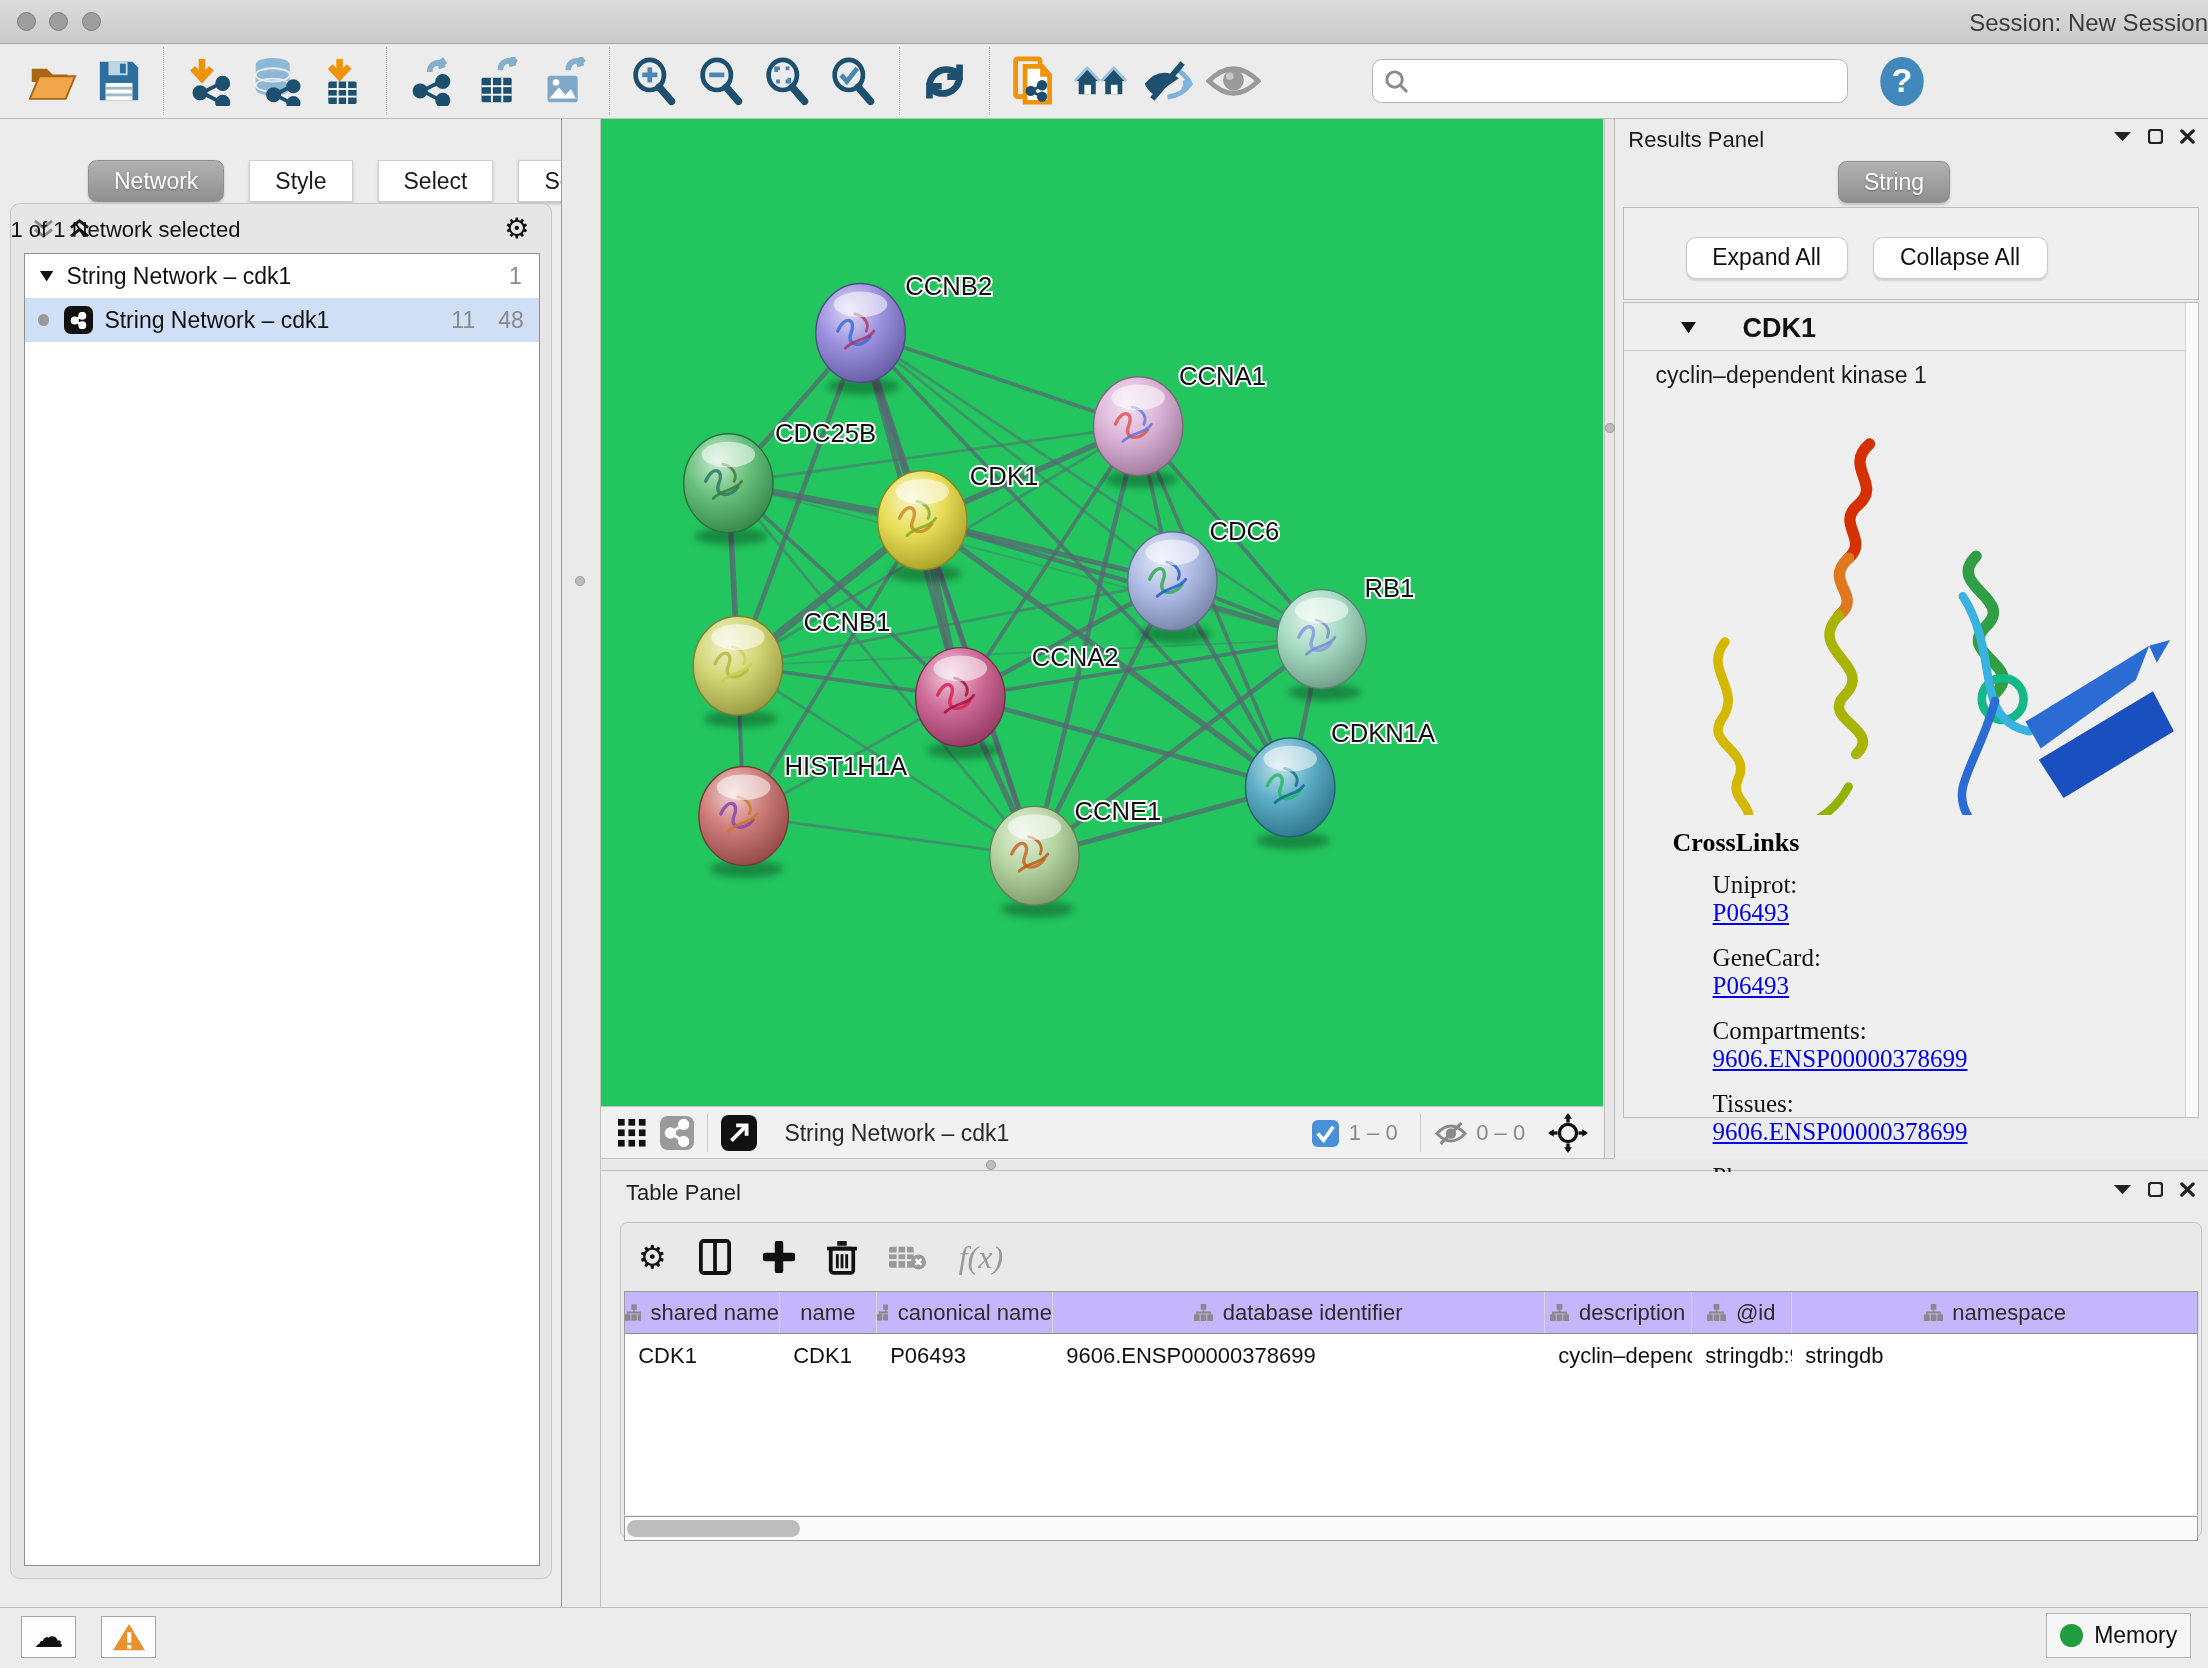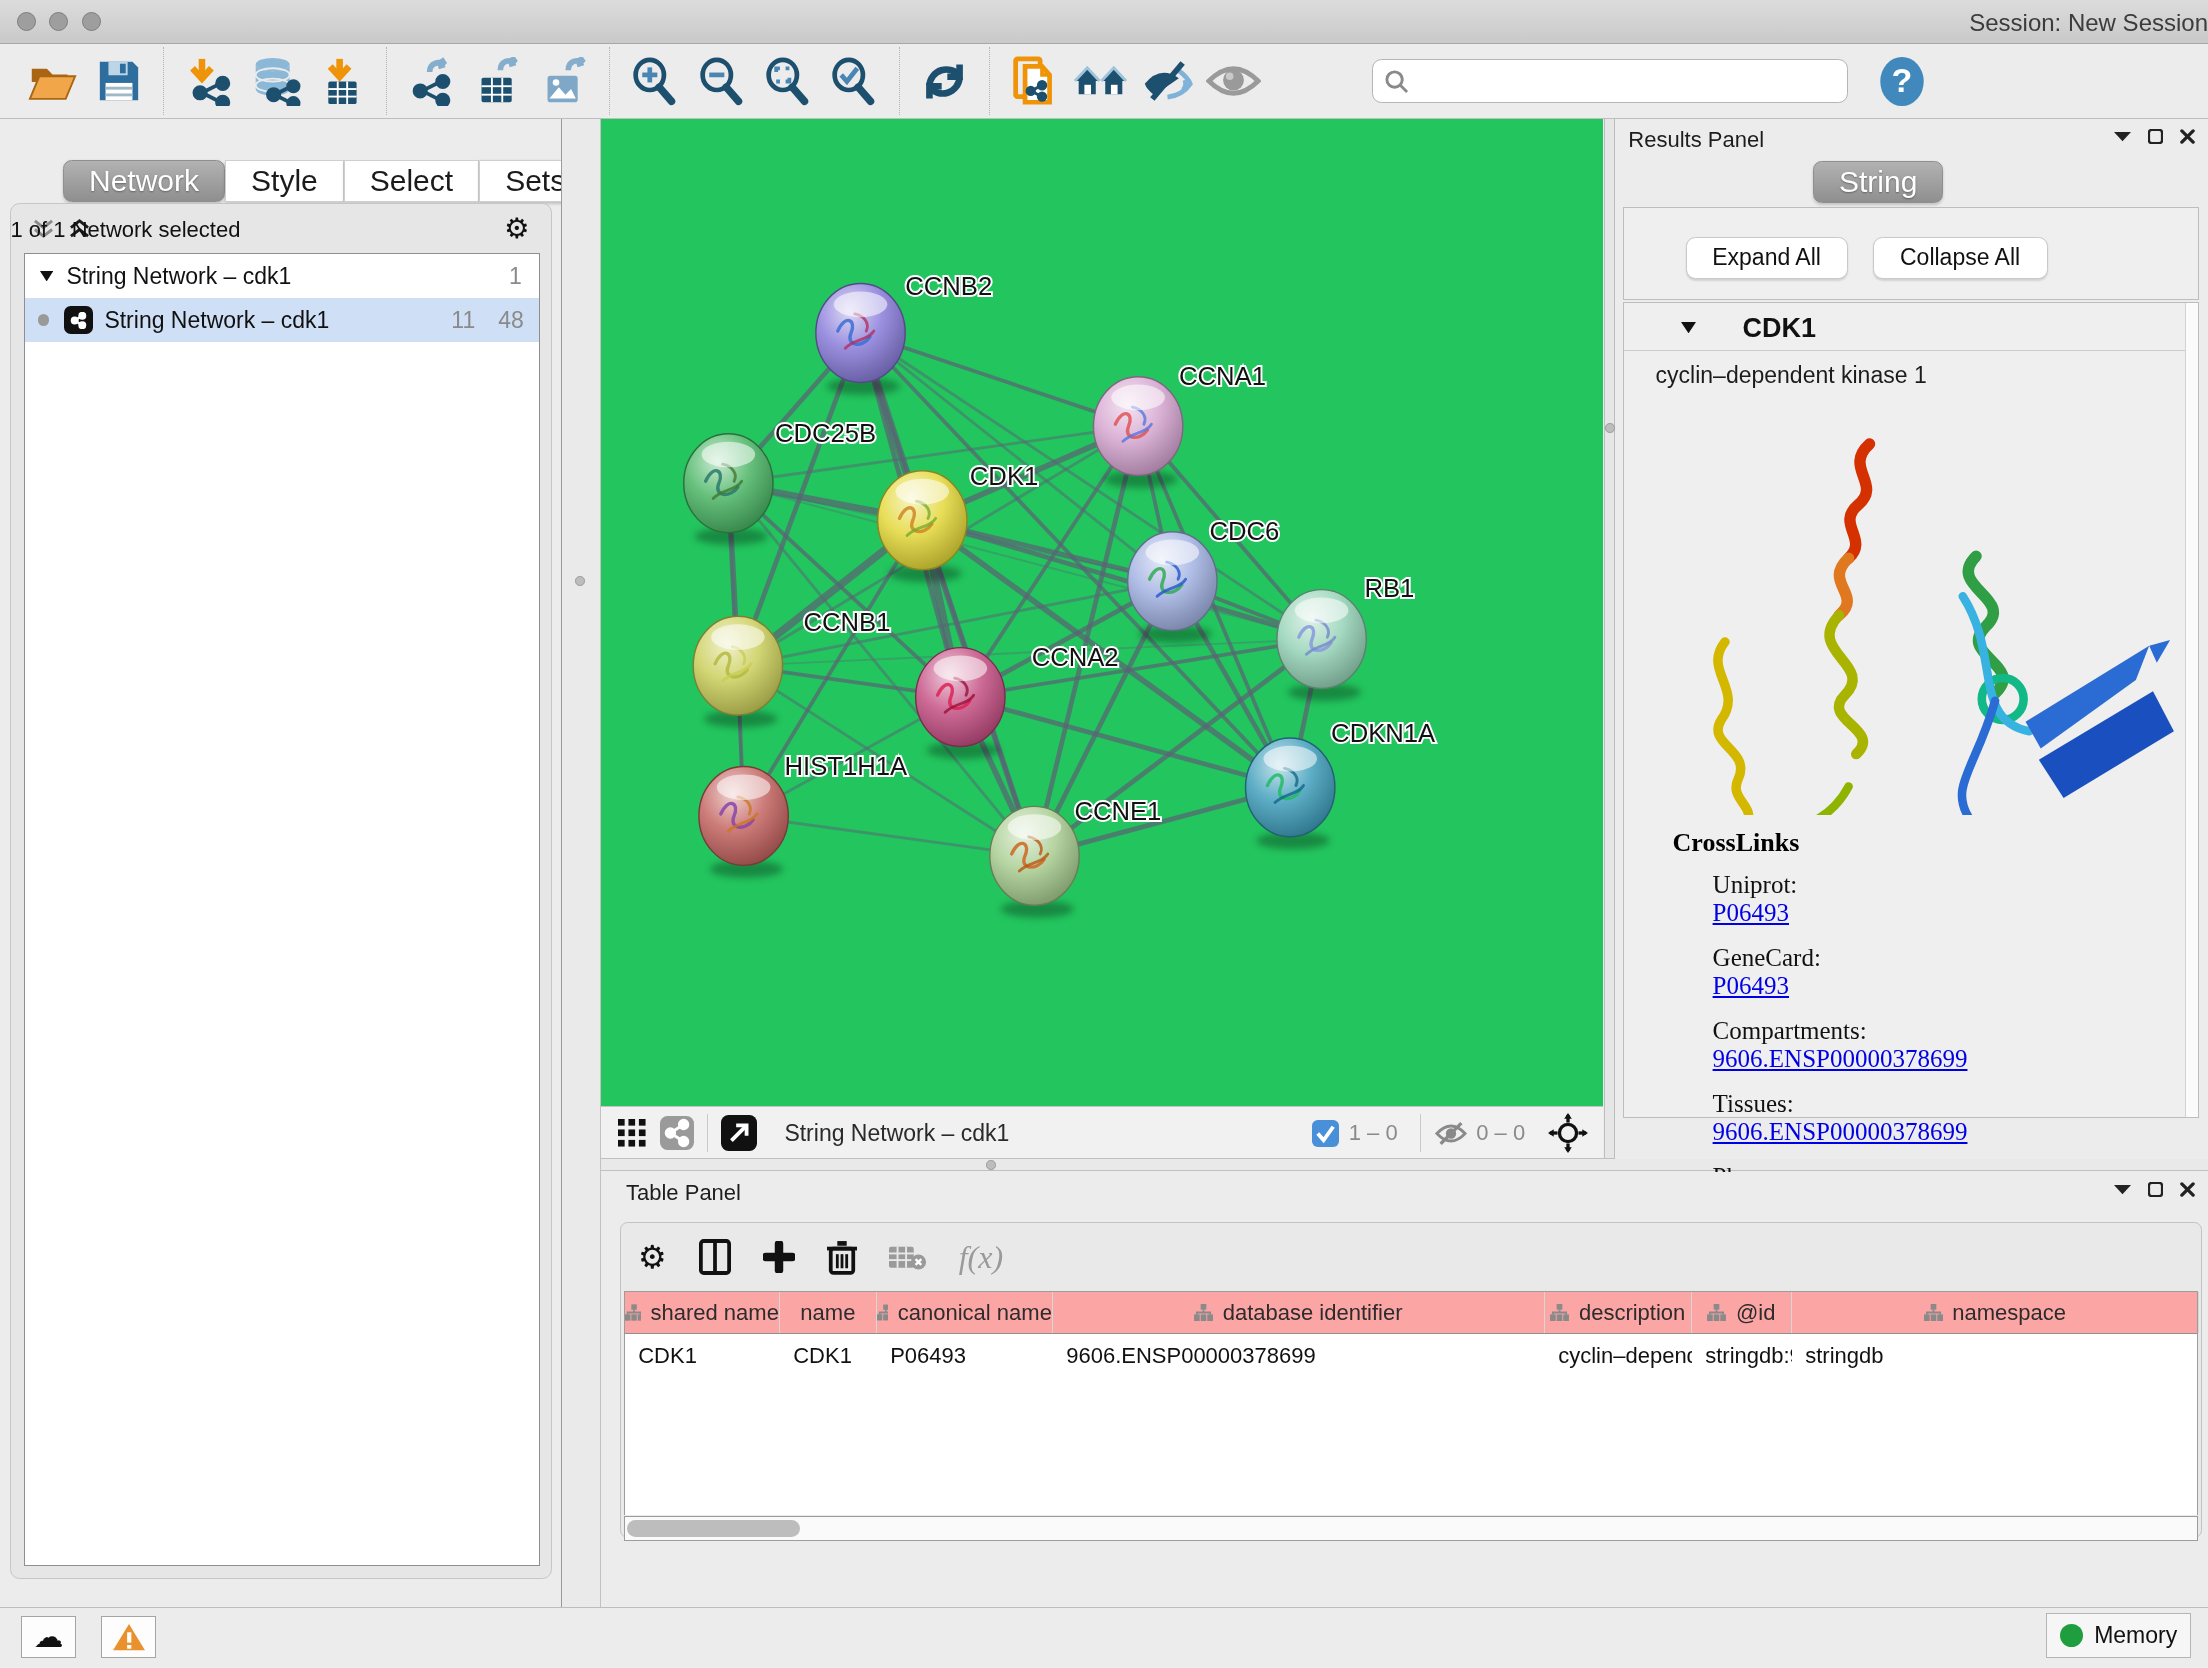--- a/index.html
+++ b/index.html
@@ -37,22 +37,22 @@
   .gutter-dot { position:absolute; width:9.5px; height:9.5px; border-radius:50%; background:#bdbdbd; border:1px solid #9a9a9a; }
 
   
   .phead { position:relative; height:38px; }
   .phead .ptitle { position:absolute; left:25px; top:7.6px; font-size:22px; color:#1d1d1d; }
   .phead .picons { position:absolute; right:13.3px; top:9.5px; display:flex; gap:17px; align-items:center; }
 
   
   .tabs { display:flex; }
   .tab { height:42px; padding:0 25px; display:flex; align-items:center; justify-content:center;
-     font-size:30px; background:#fff; color:#1b1b1b; border:1px solid #cfcfcf;
-     box-shadow:0 1.9px 2.9px rgba(0,0,0,.18); }
+     font-size:23px; background:#fff; color:#1b1b1b; border:1px solid #cfcfcf;
+     box-shadow:0 1.9px 2.9px rgba(0,0,0,.18);margin-left:25px; }
   .tab:first-child { border-radius:8.6px 0 0 8.6px; }
   .tab:last-child { border-radius:0 8.6px 8.6px 0; }
   .tab.active { background:linear-gradient(#b2b2b2,#8f8f8f); color:#fff; border-color:#8f8f8f;
      text-shadow:0 1px 1.9px rgba(0,0,0,.35); border-radius:8.6px; }
 
   
   #cp-body { position:absolute; left:9.5px; top:84px; width:542px; height:1376px;
      background:#e6e6e6; border:1px solid #c6c6c6; border-radius:9.5px; }
   #cp-selrow { position:absolute; left:0; top:5.7px; width:100%; height:38px; }
   #cp-selrow .sel-text { position:absolute; width:100%; text-align:left; top:7.6px; font-size:22px; color:#111; }
@@ -84,21 +84,21 @@
   #crosslinks .clh { margin-left:49px; font-size:26px; font-weight:bold; color:#000; margin-bottom:13.3px;}
   .cl-row { display:flex; margin:0 0 17px 89px; font-size:25px;flex-direction:column; }
   .cl-label { width:139px; color:#111; }
   .cl-value { color:#0000e6; text-decoration:underline; margin-left:0px; }
 
   
   #tp-box { position:absolute; left:19px; top:50px; width:1582px; height:316px; background:#e9e9e9;
      border:1px solid #c2c2c2; border-radius:7.6px; }
   #tp-toolbar { position:absolute; left:17px; top:9.5px; height:49px; display:flex; align-items:center; gap:32px; }
   #nodetable { position:absolute; left:2.9px; top:68px; width:1574px; height:224px; background:#fff; border:1px solid #9c9c9c; border-bottom:none; }
-  #nt-header { display:flex; height:42px; background:#fca5a5; border-bottom:1.9px solid #8f8f8f; }
+  #nt-header { display:flex; height:42px; background:#c4b5fd; border-bottom:1.9px solid #8f8f8f; }
   .nt-hcell { display:flex; align-items:center; justify-content:center; gap:9.5px; font-size:22px; color:#2c2c2c;
      border-right:1px solid #d7d7d7; overflow:hidden; white-space:nowrap; flex:none; }
   .nt-row { display:flex; height:44px; }
   .nt-cell { padding-left:13.3px; display:flex; align-items:center; font-size:22px; color:#111;
      overflow:hidden; white-space:nowrap; flex:none; }
   #nt-scroll { position:absolute; left:2.9px; top:293px; width:1574px; height:25px; background:#fafafa; border:1px solid #9c9c9c; }
   #nt-thumb { position:absolute; left:1.9px; top:2.9px; width:173px; height:17px; background:#bdbdbd; border-radius:8.6px; }
   #tp-tabs { position:absolute; left:521px; top:374px; }
 
   

